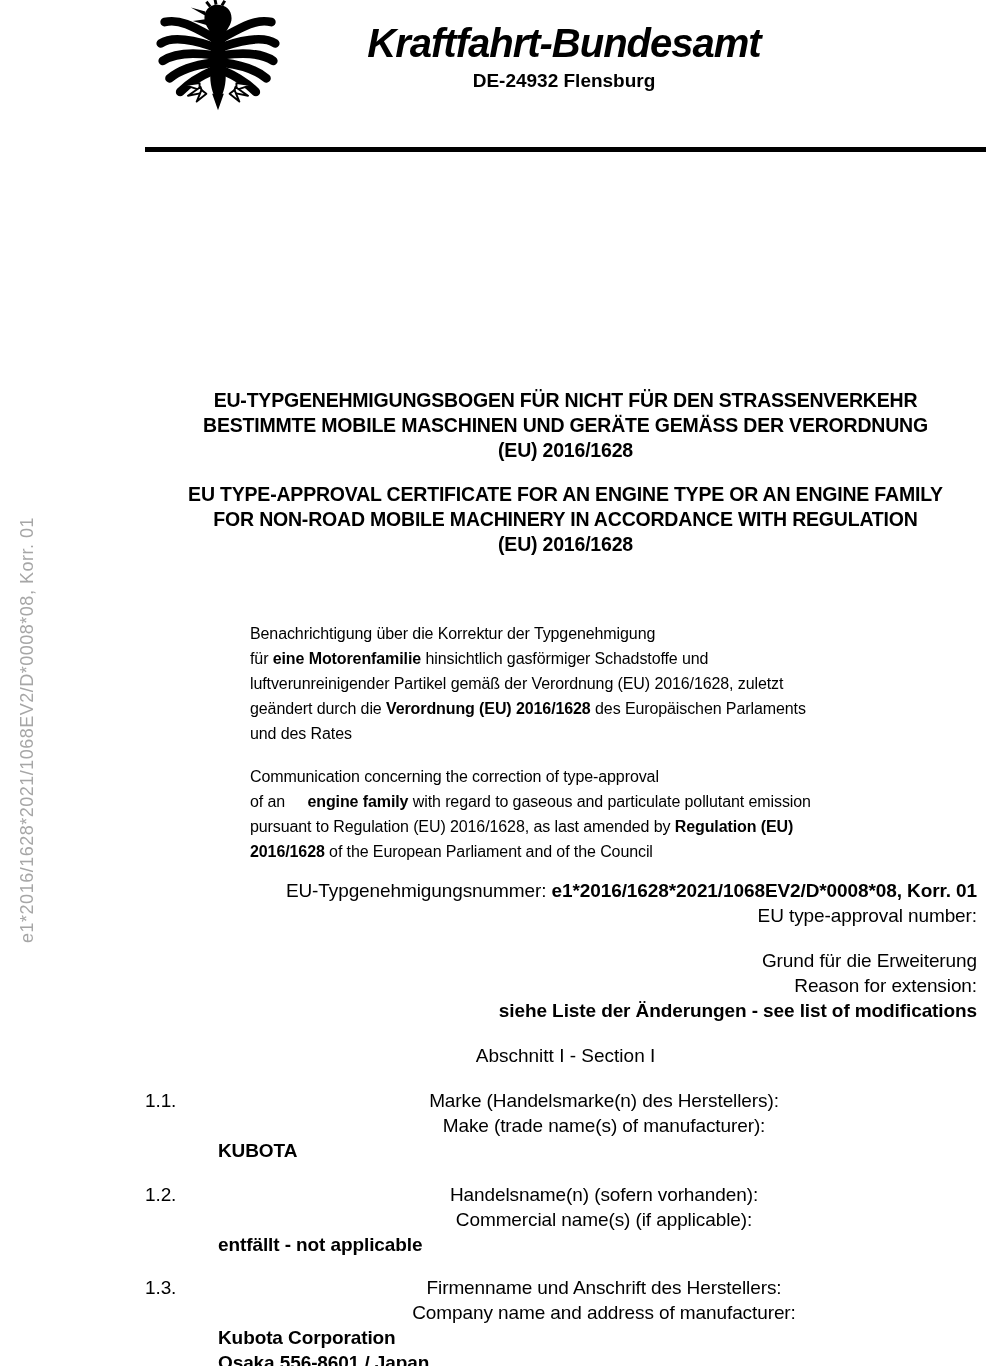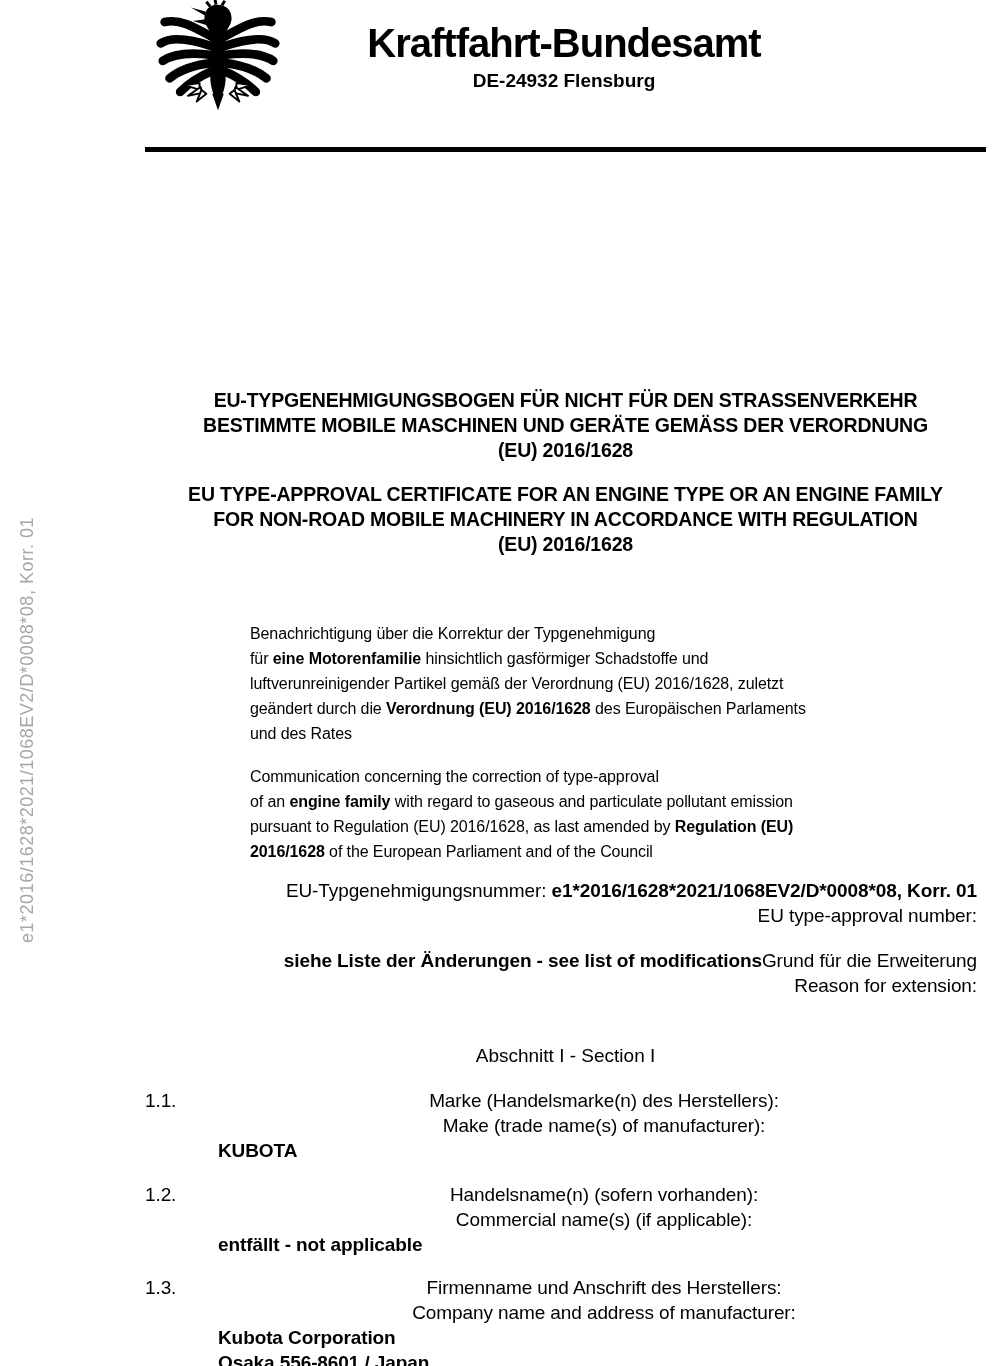--- a/index.html
+++ b/index.html
@@ -41,20 +41,21 @@
     top: 20px;
     width: 452px;
     text-align: center;
   }
   .agency-name {
     font-size: 40px;
     font-weight: 700;
     letter-spacing: -1px;
     line-height: 46px;
     white-space: nowrap;
+    font-style: italic;
   }
   .agency-location {
     font-size: 19px;
     font-weight: 700;
     margin-top: 4px;
   }
   .divider {
     position: absolute;
     left: 145px;
     top: 147px;
@@ -186,30 +187,30 @@
   <div class="cert-title en">EU TYPE-APPROVAL CERTIFICATE FOR AN ENGINE TYPE OR AN ENGINE FAMILY
 FOR NON-ROAD MOBILE MACHINERY IN ACCORDANCE WITH REGULATION
 (EU) 2016/1628</div>
 
   <div class="para de"><span>Benachrichtigung über die Korrektur der Typgenehmigung
 für </span><span style="font-weight: 700;">eine Motorenfamilie</span><span> hinsichtlich gasförmiger Schadstoffe und
 luftverunreinigender Partikel gemäß der Verordnung (EU) 2016/1628, zuletzt
 geändert durch die </span><span style="font-weight: 700;">Verordnung (EU) 2016/1628</span><span> des Europäischen Parlaments
 und des Rates</span></div>
   <div class="para en"><span>Communication concerning the correction of type-approval
-of an </span><span style="font-weight: 700;">engine family</span><span> with regard to gaseous and particulate pollutant emission
+of an </span><span style="font-weight: 700; margin-left: 18px;">engine family</span><span> with regard to gaseous and particulate pollutant emission
 pursuant to Regulation (EU) 2016/1628, as last amended by </span><span style="font-weight: 700;">Regulation (EU)
 2016/1628</span><span> of the European Parliament and of the Council</span></div>
 
   <div class="flush-block approval-block"><span>EU-Typgenehmigungsnummer: </span><span style="font-weight: 700;">e1*2016/1628*2021/1068EV2/D*0008*08, Korr. 01</span><span>
 EU type-approval number:</span></div>
 
-  <div class="flush-block reason-block"><span style="font-weight: 700;">siehe Liste der Änderungen - see list of modifications</span><span>Grund für die Erweiterung
+  <div class="flush-block reason-block"><span>Grund für die Erweiterung
 Reason for extension:
-</span></div>
+</span><span style="font-weight: 700;">siehe Liste der Änderungen - see list of modifications</span></div>
 
   <div class="section-heading">Abschnitt I - Section I</div>
 
   <div class="item i11">
     <div class="num">1.1.</div>
     <div class="body">
       <div class="label">Marke (Handelsmarke(n) des Herstellers):
 Make (trade name(s) of manufacturer):</div>
       <div class="value">KUBOTA</div>
     </div>

